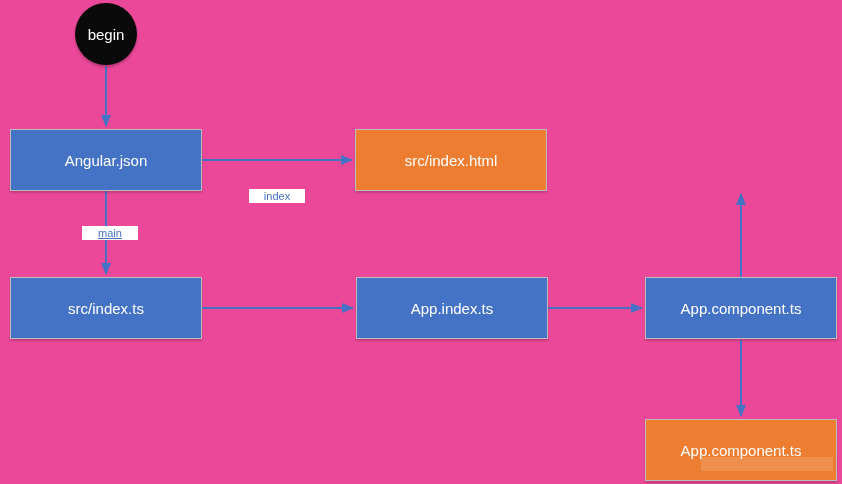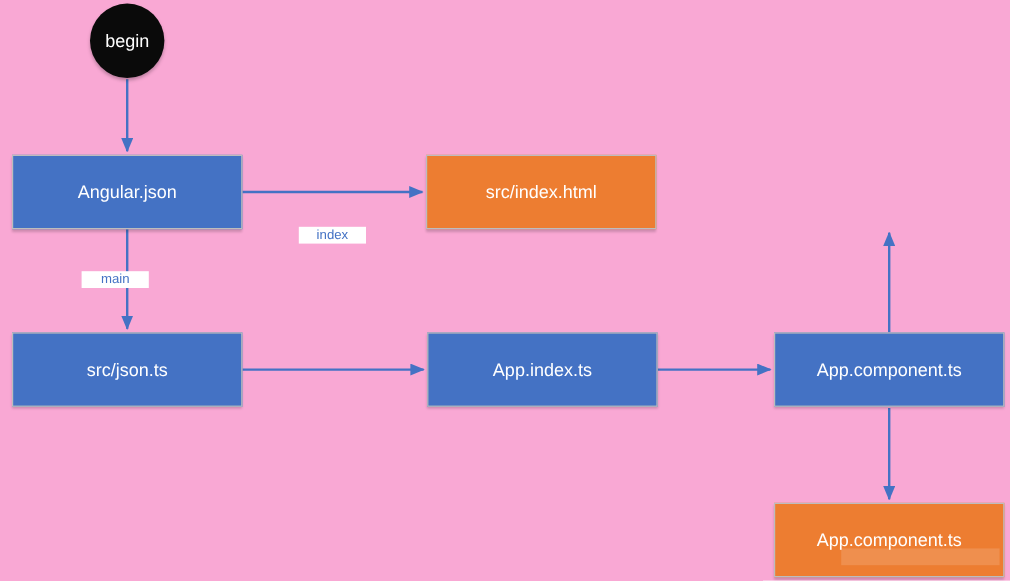--- a/index.html
+++ b/index.html
@@ -1,21 +1,21 @@
 <!DOCTYPE html>
 <html style="--blue: #4472C4; --orange: #ED7D31; --connector: #4472C4; --edgelabel: #4472C4; --border: #BDBDBD; --start: #0a0a0a; --nodetext: #FFFFFF;"><head>
 <meta charset="utf-8">
 <style>
   :root{
     --blue:#4472C4; --orange:#ED7D31; --connector:#4472C4;
     --border:#BDBDBD; --start:#0a0a0a; --nodetext:#FFFFFF; --edgelabel:#4472C4;
   }
   html,body{margin:0;padding:0;background:#fff;}
   .canvas{
-    position:relative;width:842px;height:484px;background:#f9a8d4;overflow:hidden;
+    position:relative;width:842px;height:484px;background:#ec4899;overflow:hidden;
     font-family:"Liberation Sans", sans-serif;
   }
   svg.connectors{position:absolute;left:0;top:0;width:842px;height:484px;}
   .connectors line{stroke:var(--connector);stroke-width:2;}
   .node{
     position:absolute;width:192px;height:62px;box-sizing:border-box;
     display:flex;align-items:center;justify-content:center;
     color:var(--nodetext);font-size:15px;
     border:1px solid var(--border);
     box-shadow:0 2px 2px rgba(0,0,0,0.18);
@@ -26,21 +26,21 @@
     position:absolute;left:75px;top:3px;width:62px;height:62px;border-radius:50%;
     background:var(--start);color:#fff;font-size:15px;
     display:flex;align-items:center;justify-content:center;
     box-shadow:0 2px 3px rgba(0,0,0,0.25);
   }
   .edge-label{
     position:absolute;font-size:11px;color:var(--edgelabel);
     background:#fff;text-align:center;line-height:14px;
   }
   .edge-label.index{left:249px;top:153px;width:56px;margin-top:36px;}
-  .edge-label.main{left:68px;top:226px;width:56px;}
+  .edge-label.main{left:82px;top:226px;width:56px;text-decoration:underline;}
   .watermark-strip{
     position:absolute;left:55px;top:37px;width:132px;height:14px;
     background:rgba(255,255,255,0.14);
   }
 </style>
 </head>
 <body>
 
 <div class="canvas">
 
@@ -66,21 +66,21 @@
   <div class="node blue" style="left:10px;top:129px;">
     <span>Angular.json</span>
   </div>
 
   <div class="node orange" style="left:355px;top:129px;">
     <span>src/index.html</span>
   </div>
 
 
   <div class="node blue" style="left:10px;top:277px;">
-    <span>src/json.ts</span>
+    <span>src/index.ts</span>
   </div>
 
   <div class="node blue" style="left:356px;top:277px;">
     <span>App.index.ts</span>
   </div>
 
   <div class="node blue" style="left:645px;top:277px;">
     <span>App.component.ts</span>
   </div>
 

